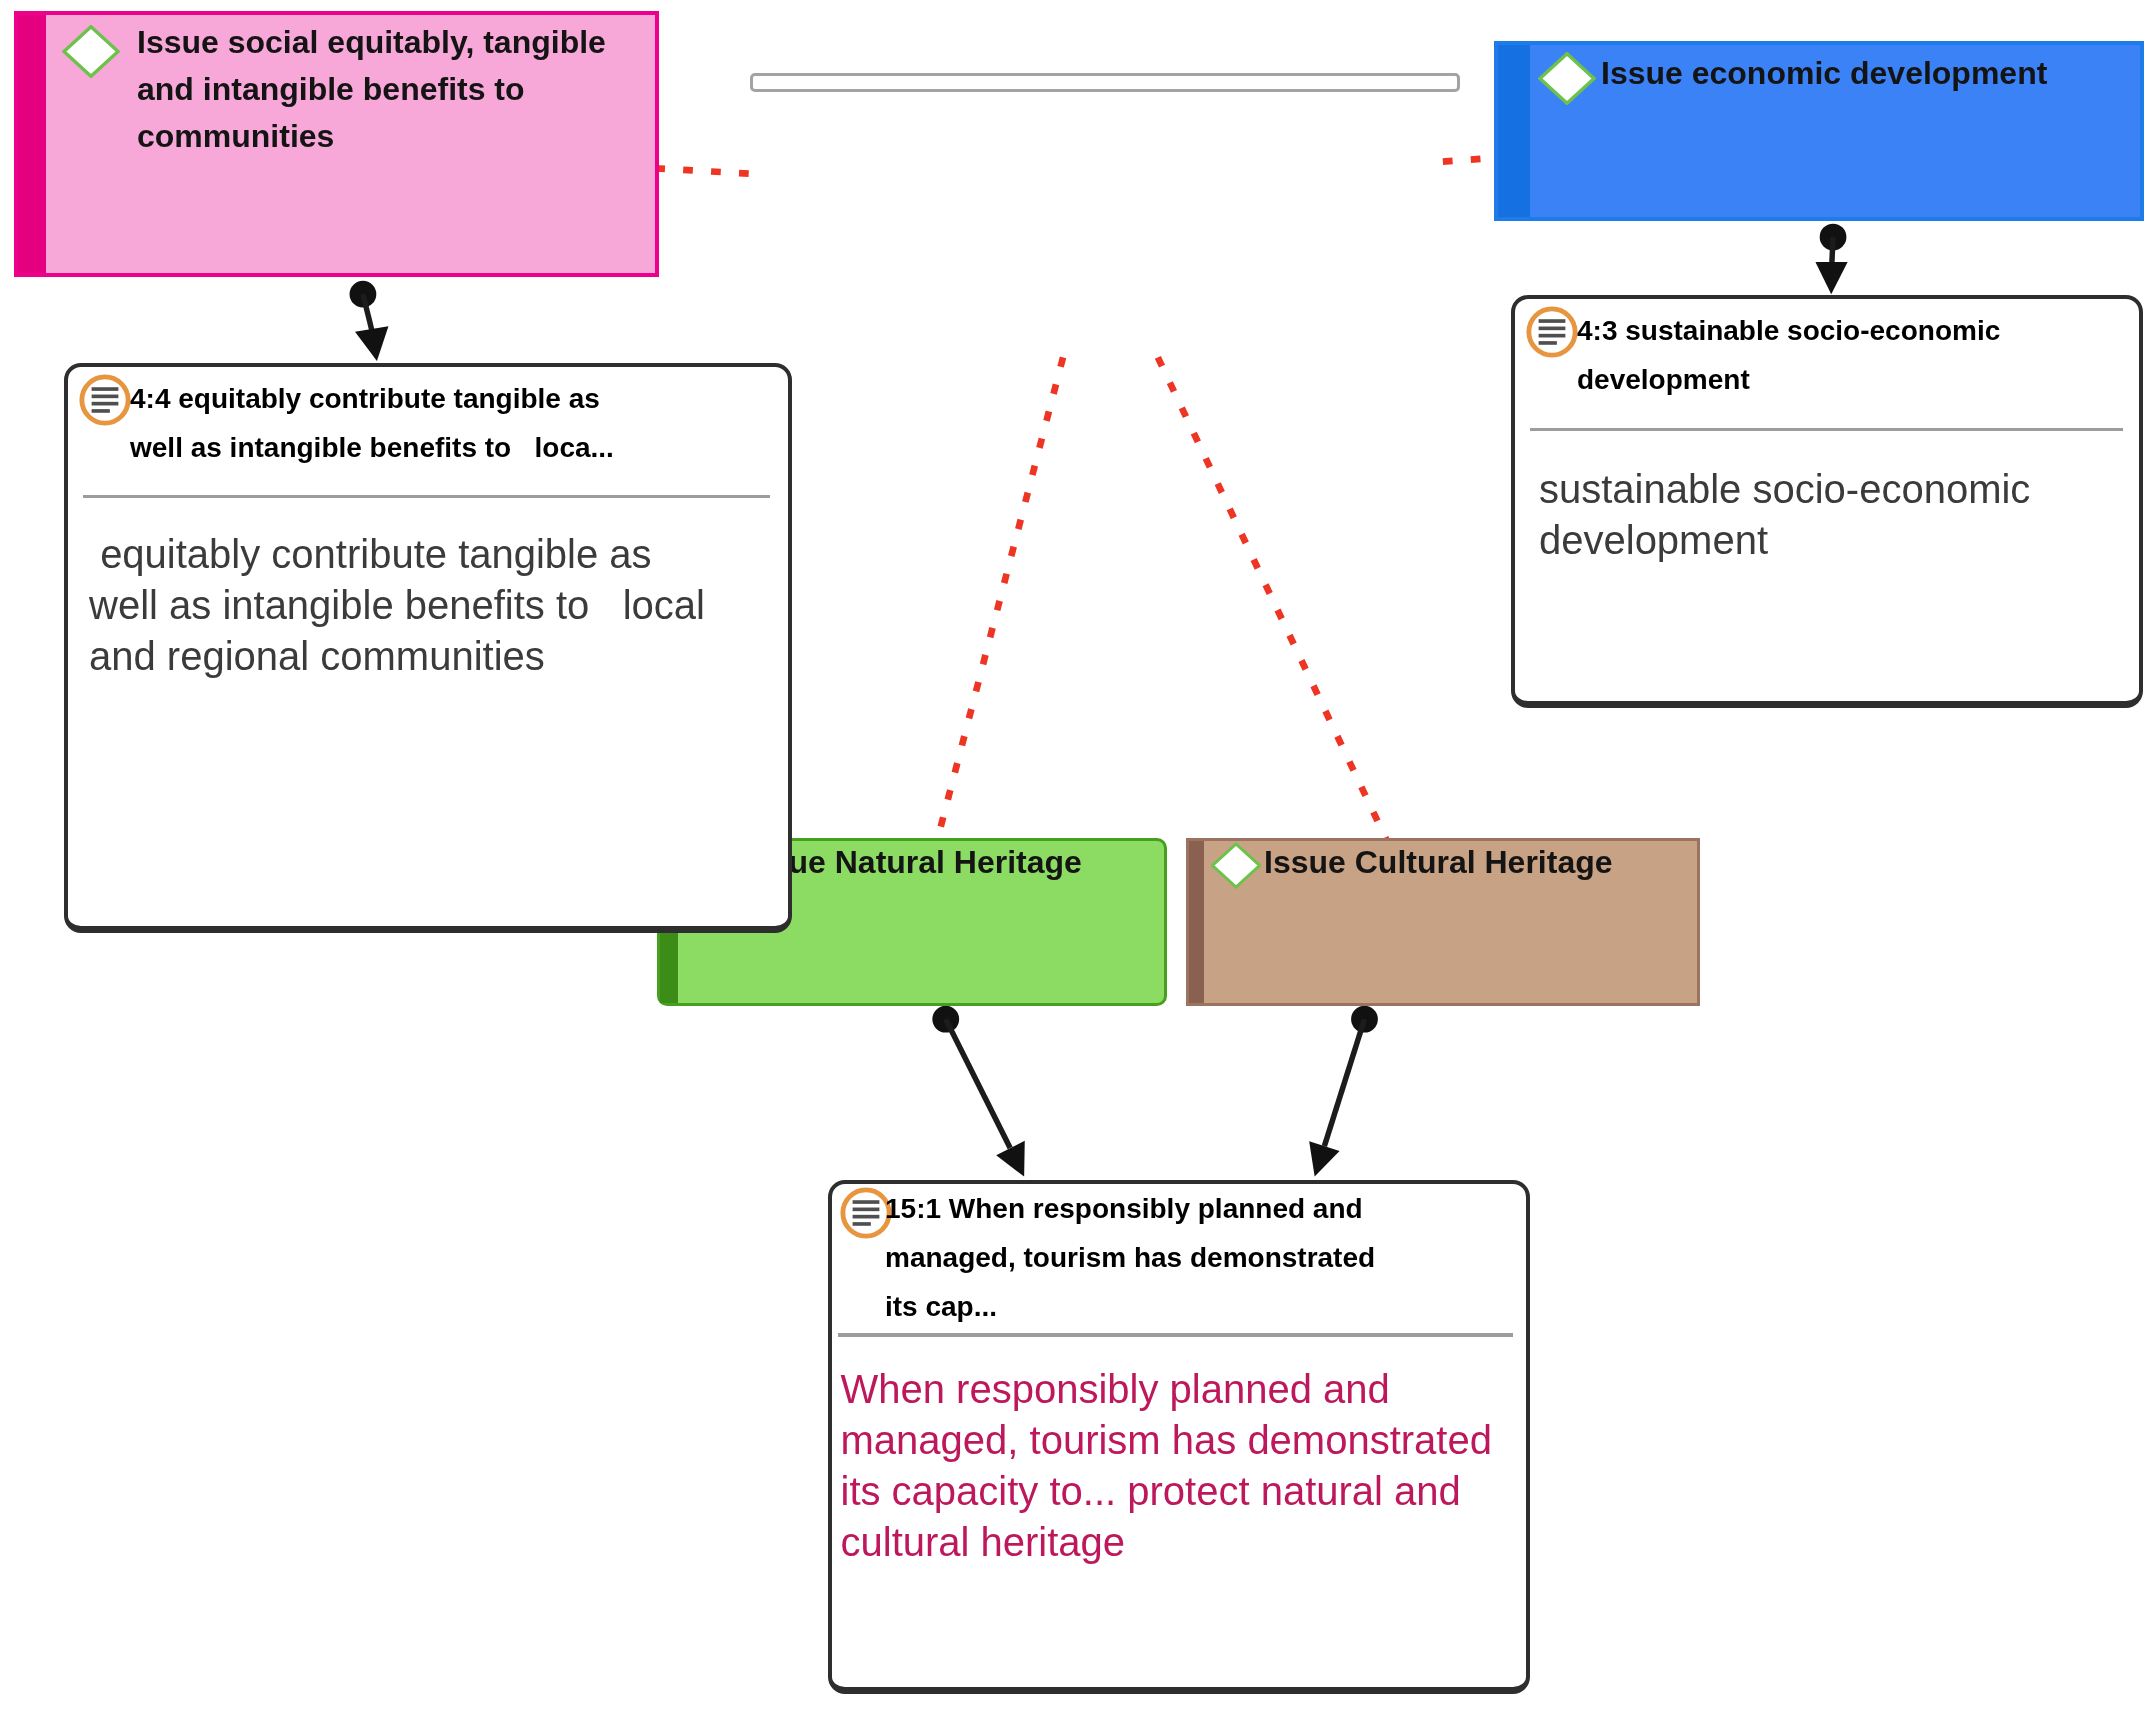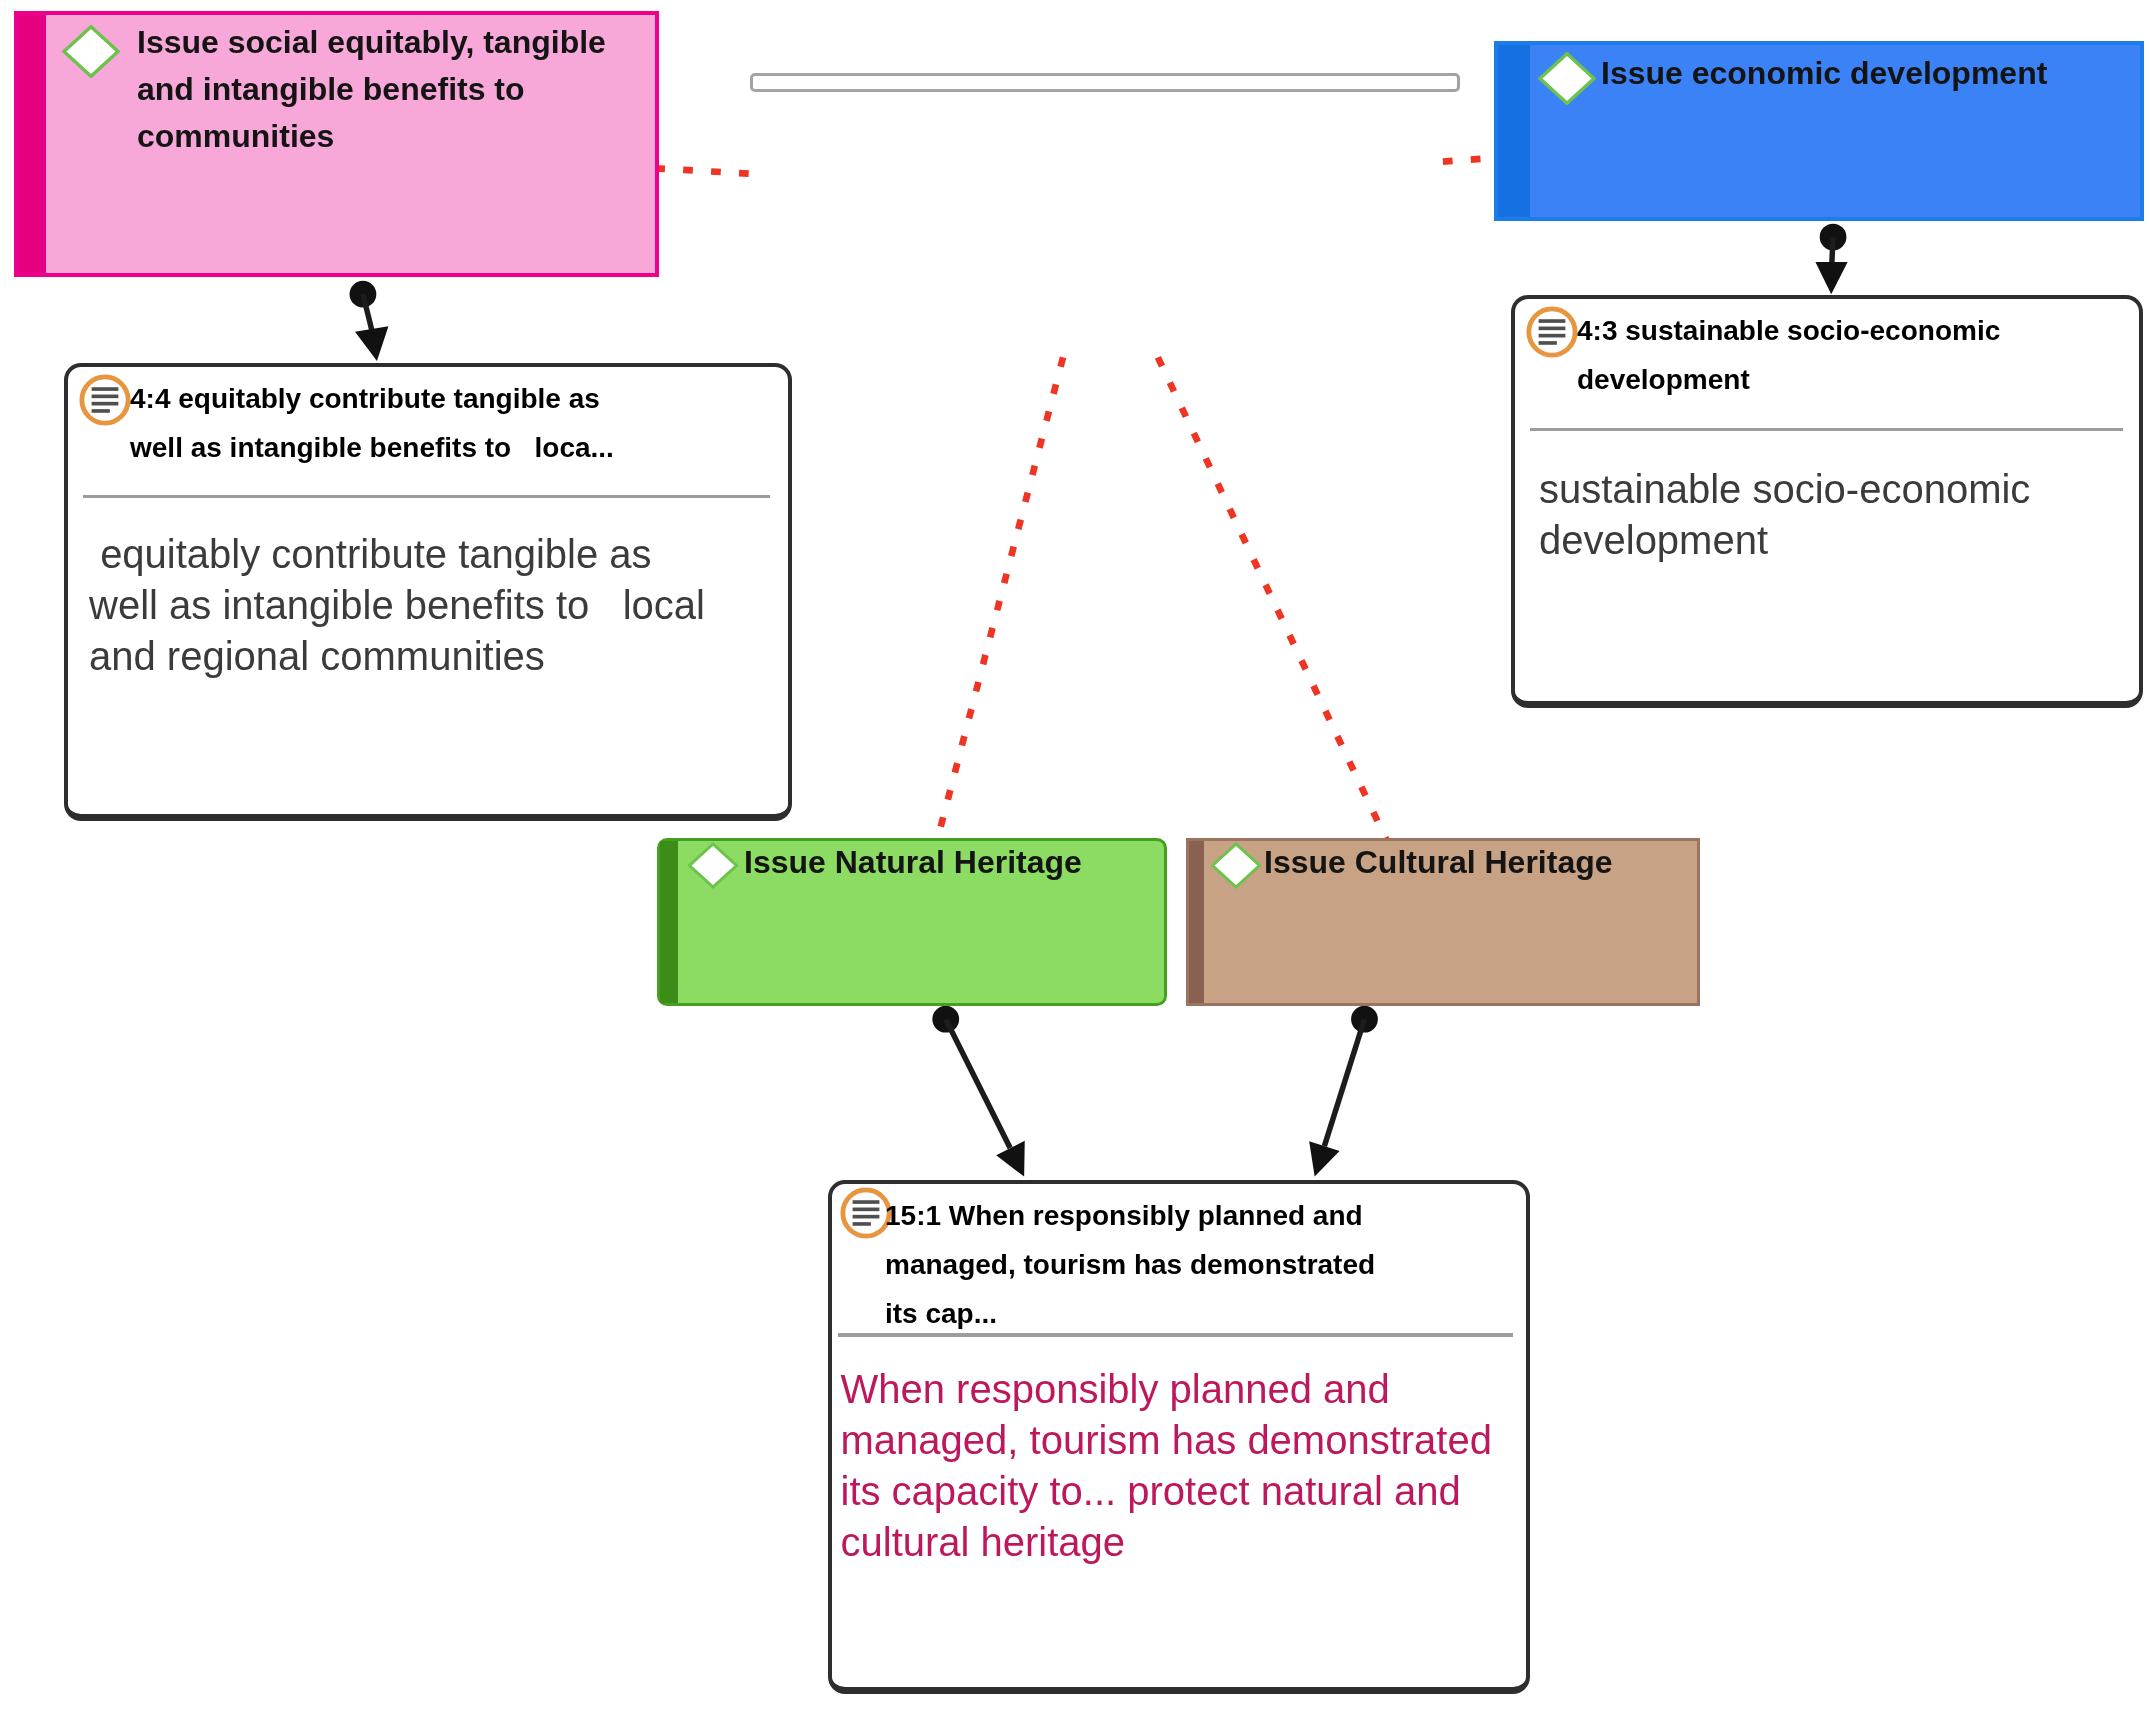--- a/index.html
+++ b/index.html
@@ -48,35 +48,35 @@
   #code-natural{left:657px;top:838px;width:510px;height:168px;border-width:3.6px;border-color:#46a01f;background:#8cdb63;border-radius:10px;}
   #code-natural .code-bar{width:18px;background:#3c8c18;}
   #code-natural .diamond-icon{left:28px;top:0px;}
   #code-natural .code-label{left:84px;top:-2.4px;width:419px;}
 
   #code-cultural{left:1186px;top:838px;width:514px;height:168px;border-width:3.6px;border-color:#9b7360;background:#c8a284;}
   #code-cultural .code-bar{width:14.6px;background:#8a6151;}
   #code-cultural .diamond-icon{left:22px;top:0px;}
   #code-cultural .code-label{left:75px;top:-2.4px;width:431px;}
 
-  #quote-4-4{left:64px;top:363px;width:728px;height:458px;}
+  #quote-4-4{left:64px;top:363px;width:728px;height:570px;}
   #quote-4-4 .quote-icon{left:8.5px;top:4.9px;}
   #quote-4-4 .note-title{left:62px;top:7.3px;width:644px;}
   #quote-4-4 .note-divider{left:15px;top:128px;width:687px;}
   #quote-4-4 .note-body{left:21px;top:162px;width:681px;}
 
   #quote-4-3{left:1511px;top:295px;width:632px;height:413px;}
   #quote-4-3 .quote-icon{left:8.5px;top:4.9px;}
   #quote-4-3 .note-title{left:62px;top:7.3px;width:553px;}
   #quote-4-3 .note-divider{left:15px;top:129px;width:593px;}
   #quote-4-3 .note-body{left:24px;top:165px;width:577px;}
 
   #quote-15-1{left:828px;top:1180px;width:702px;height:514px;}
   #quote-15-1 .quote-icon{left:6px;top:1.2px;}
-  #quote-15-1 .note-title{left:53px;top:7px;width:635px;}
+  #quote-15-1 .note-title{left:53px;top:0px;width:635px;}
   #quote-15-1 .note-divider{left:6px;top:149px;width:675px;height:3.6px;}
   #quote-15-1 .note-body{left:8.5px;top:180px;width:678px;}
 </style>
 </head>
 <body>
 
 <div class="canvas">
 
   <svg class="links" viewBox="0 0 3539 2817" width="2151" height="1712">
     <line class="redlink" x1="1078" y1="277" x2="1256" y2="287"></line>

